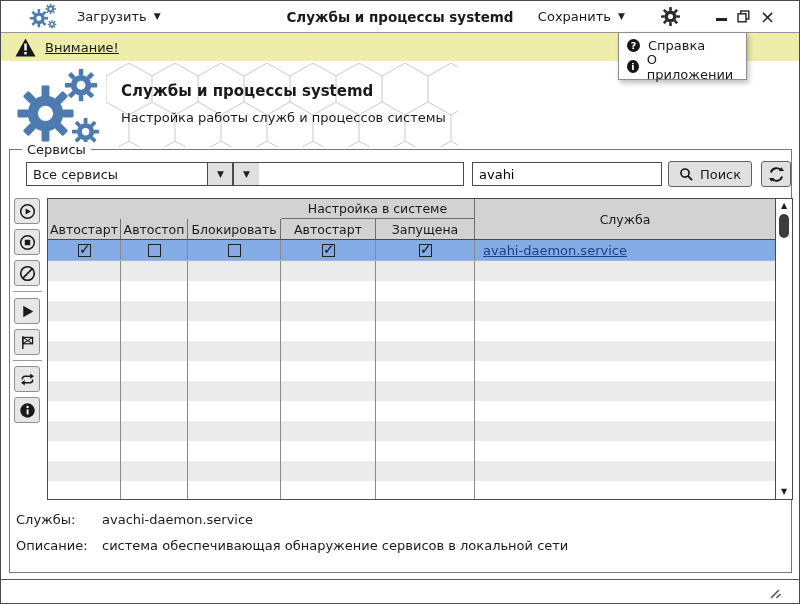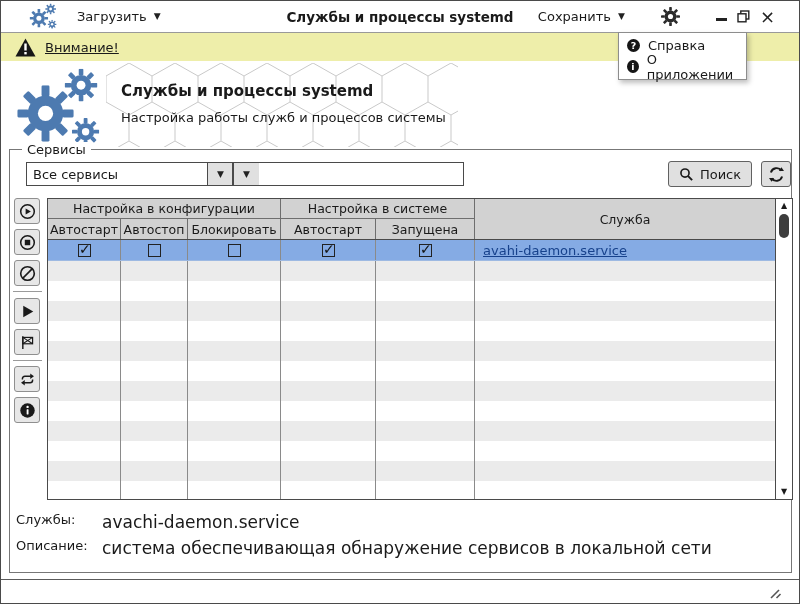--- a/index.html
+++ b/index.html
@@ -86,21 +86,21 @@
   .tfill{flex:1;position:relative;
     background:repeating-linear-gradient(to bottom,#ebebeb 0 20px,#ffffff 20px 40px);}
   .colline{position:absolute;top:0;bottom:0;width:1px;background:#8a8a8a;}
   .vscroll{width:17px;border-left:1px solid #4a4a4a;background:#fff;position:relative;}
   .vs-arrow{position:absolute;left:0;width:100%;text-align:center;font-size:8px;color:#1a1a1a;line-height:14px;height:14px;}
   .vs-up{top:0;} .vs-down{bottom:0;}
   .vs-thumb{position:absolute;left:3px;top:15px;width:10px;height:24px;background:#3d3d3d;border-radius:5px;}
 
   
   .detail-label{position:absolute;left:6px;font-size:13px;}
-  .detail-value{position:absolute;left:92px;font-size:17px;}
+  .detail-value{position:absolute;left:92px;font-size:13px;}
 
   
   .statusbar{left:0;top:578px;width:798px;height:24px;border-top:1px solid #5a5a5a;background:#fff;}
   .grip{position:absolute;right:16px;top:6px;}
 
   svg{display:block;}
 </style>
 </head>
 <body>
 
@@ -201,20 +201,21 @@
       <div class="combo-text">Все сервисы</div>
       <div class="combo-btn">
           <span class="caret">▼</span>
         </div>
     </div>
     <div class="combo combo2">
       <div class="combo-btn">
           <span class="caret">▼</span>
         </div>
     </div>
+    <input class="search-input" value="avahi" style="">
     <div class="btn search-btn">
       <svg width="15" height="15" viewBox="0 0 20 20">
         <circle cx="8" cy="8" r="5.4" fill="none" stroke="#1a1a1a" stroke-width="2.2"></circle>
         <line x1="12.2" y1="12.2" x2="17.5" y2="17.5" stroke="#1a1a1a" stroke-width="2.6"></line>
       </svg>
       <span>Поиск</span>
     </div>
     <div class="btn refresh-btn">
       <svg width="17" height="17" viewBox="0 0 20 20">
         <g stroke="#1a1a1a" stroke-width="2.3" fill="none">
@@ -273,21 +274,20 @@
       <svg width="17" height="17" viewBox="0 0 20 20">
         <circle cx="10" cy="10" r="8.5" fill="#1a1a1a"></circle>
         <rect x="9" y="8.6" width="2.2" height="6" rx="0.5" fill="#fff"></rect>
         <circle cx="10.1" cy="5.8" r="1.4" fill="#fff"></circle>
       </svg>
     </div>
 
     <div class="abs table">
       <div class="tbl-content">
         <div class="thead">
-          <div class="th th-g1">Настройка в конфигурации</div>
           <div class="th th-g2">Настройка в системе</div>
           <div class="th th-svc">Служба</div>
           <div class="th th-s" style="grid-column:1">Автостарт</div>
           <div class="th th-s" style="grid-column:2">Автостоп</div>
           <div class="th th-s" style="grid-column:3">Блокировать</div>
           <div class="th th-s" style="grid-column:4">Автостарт</div>
           <div class="th th-s" style="grid-column:5">Запущена</div>
         </div>
         <div class="trow">
           <div class="td">

